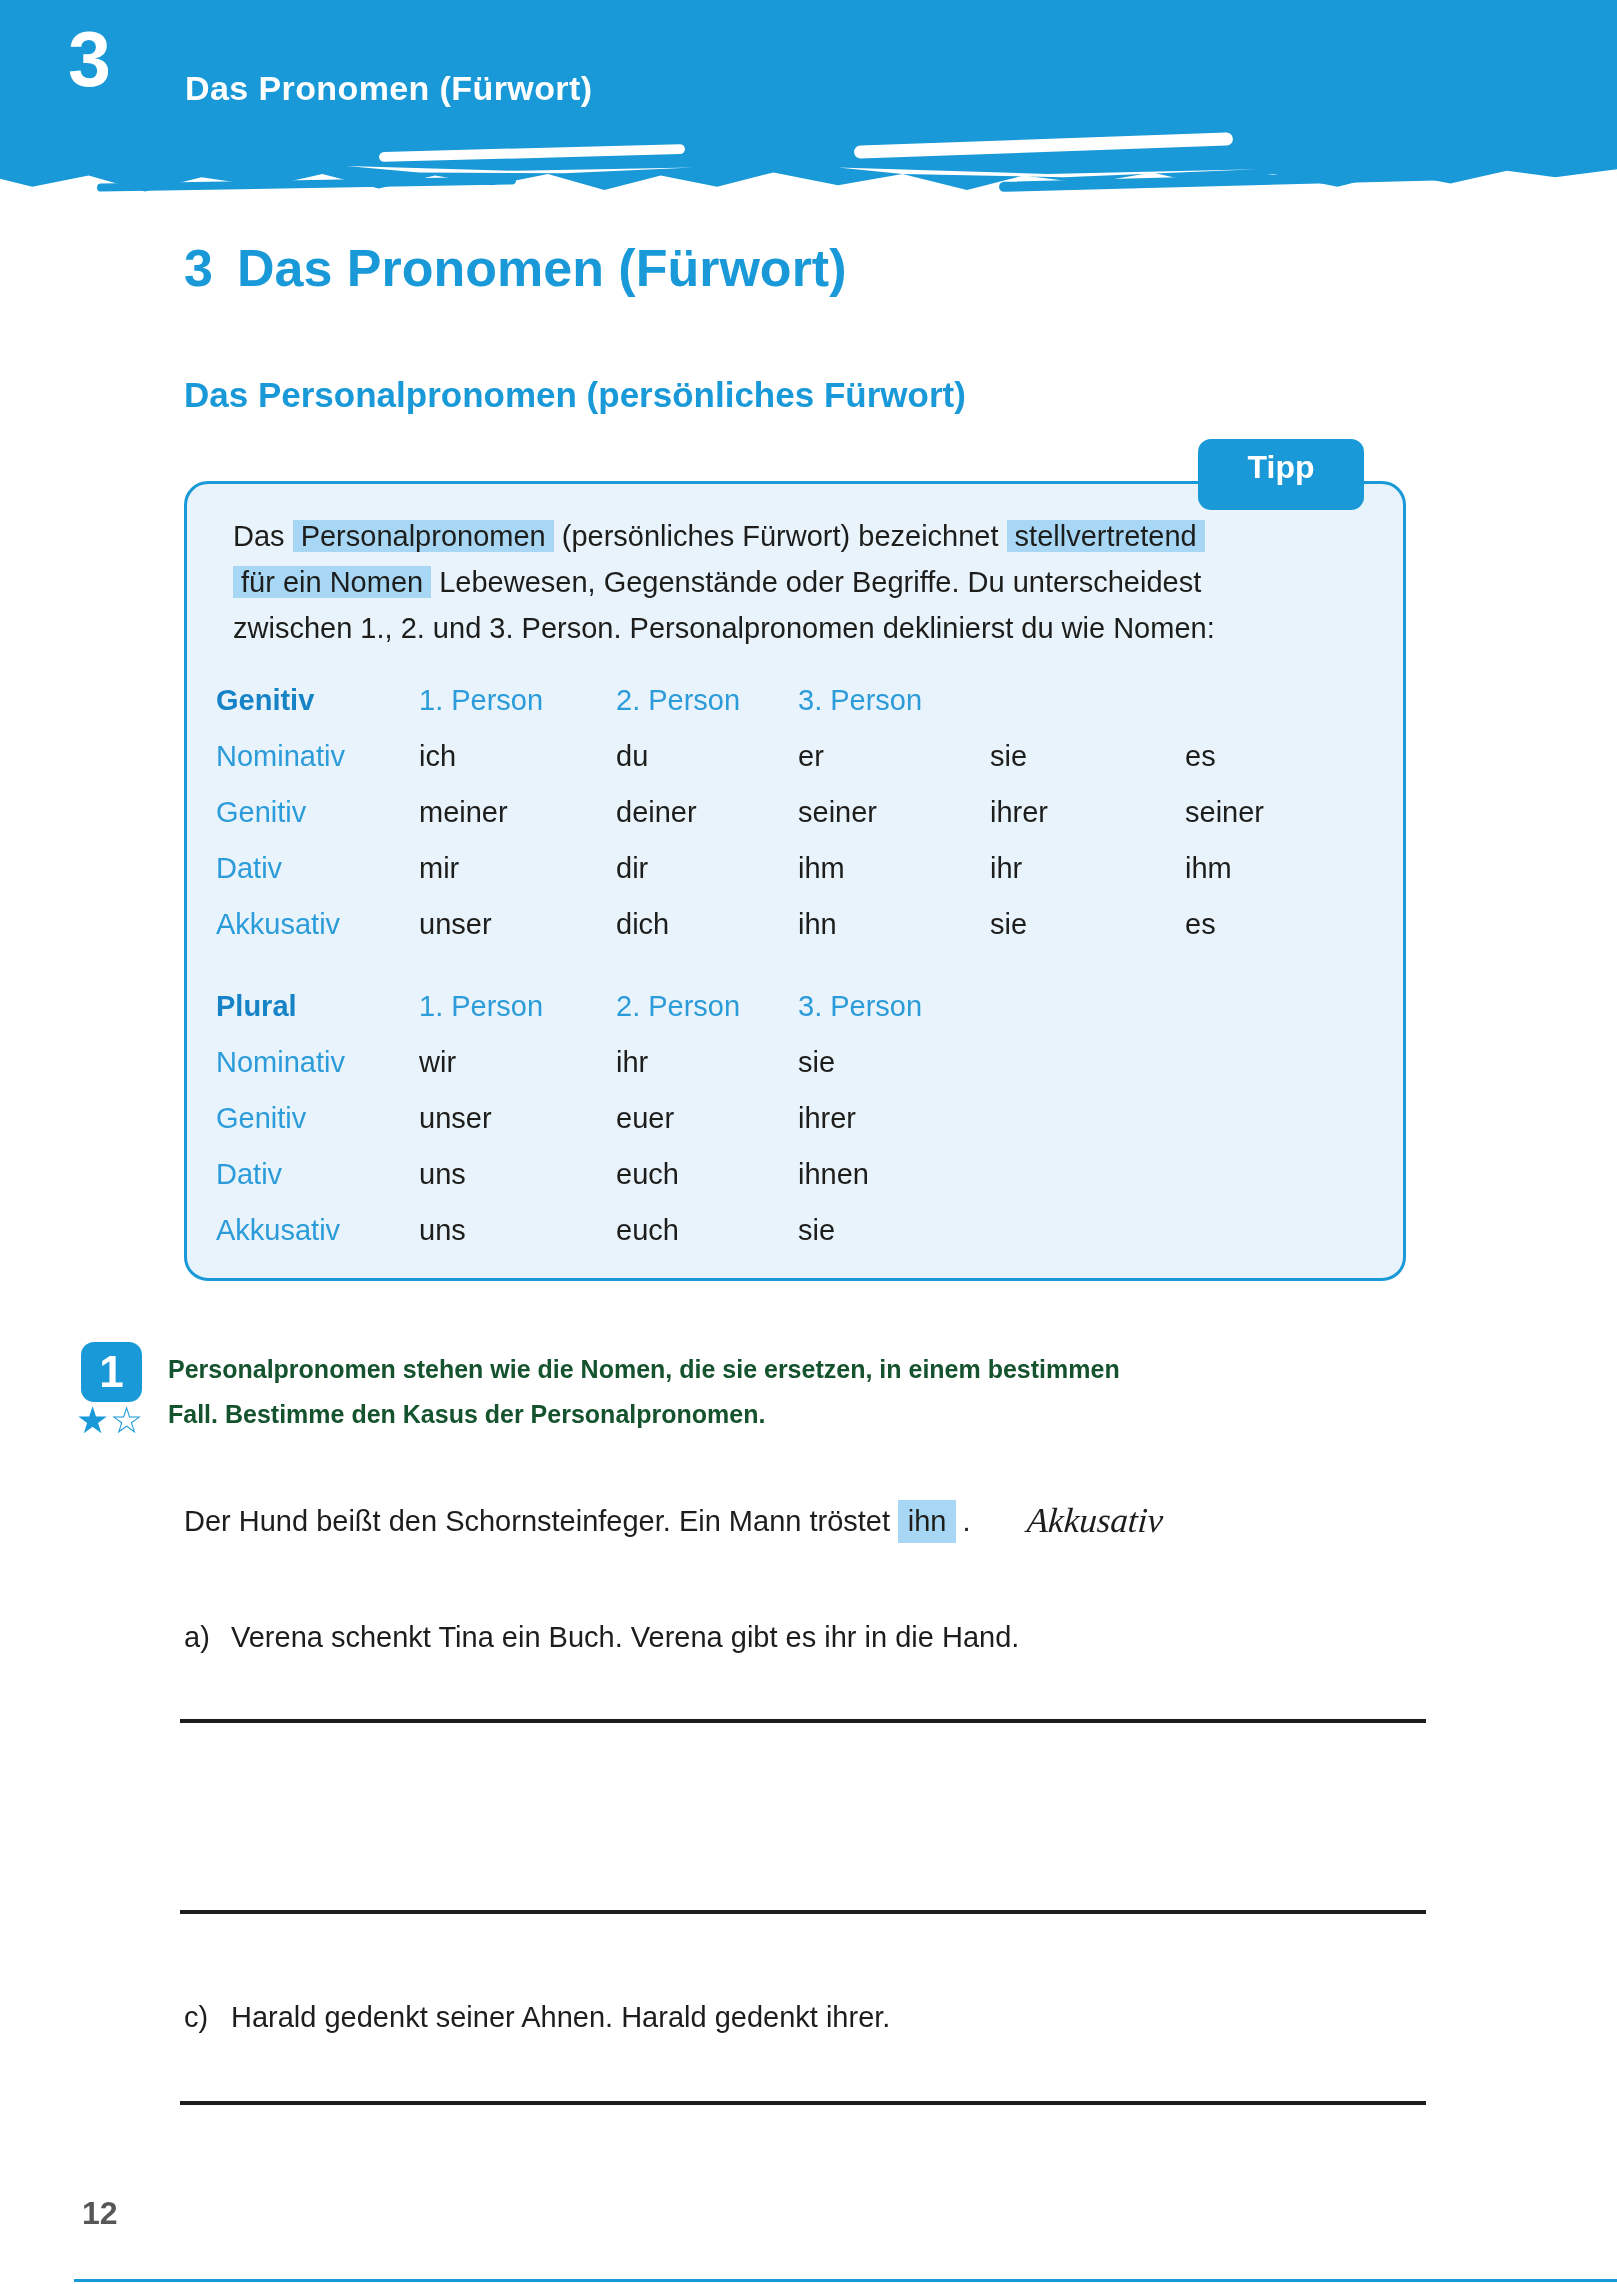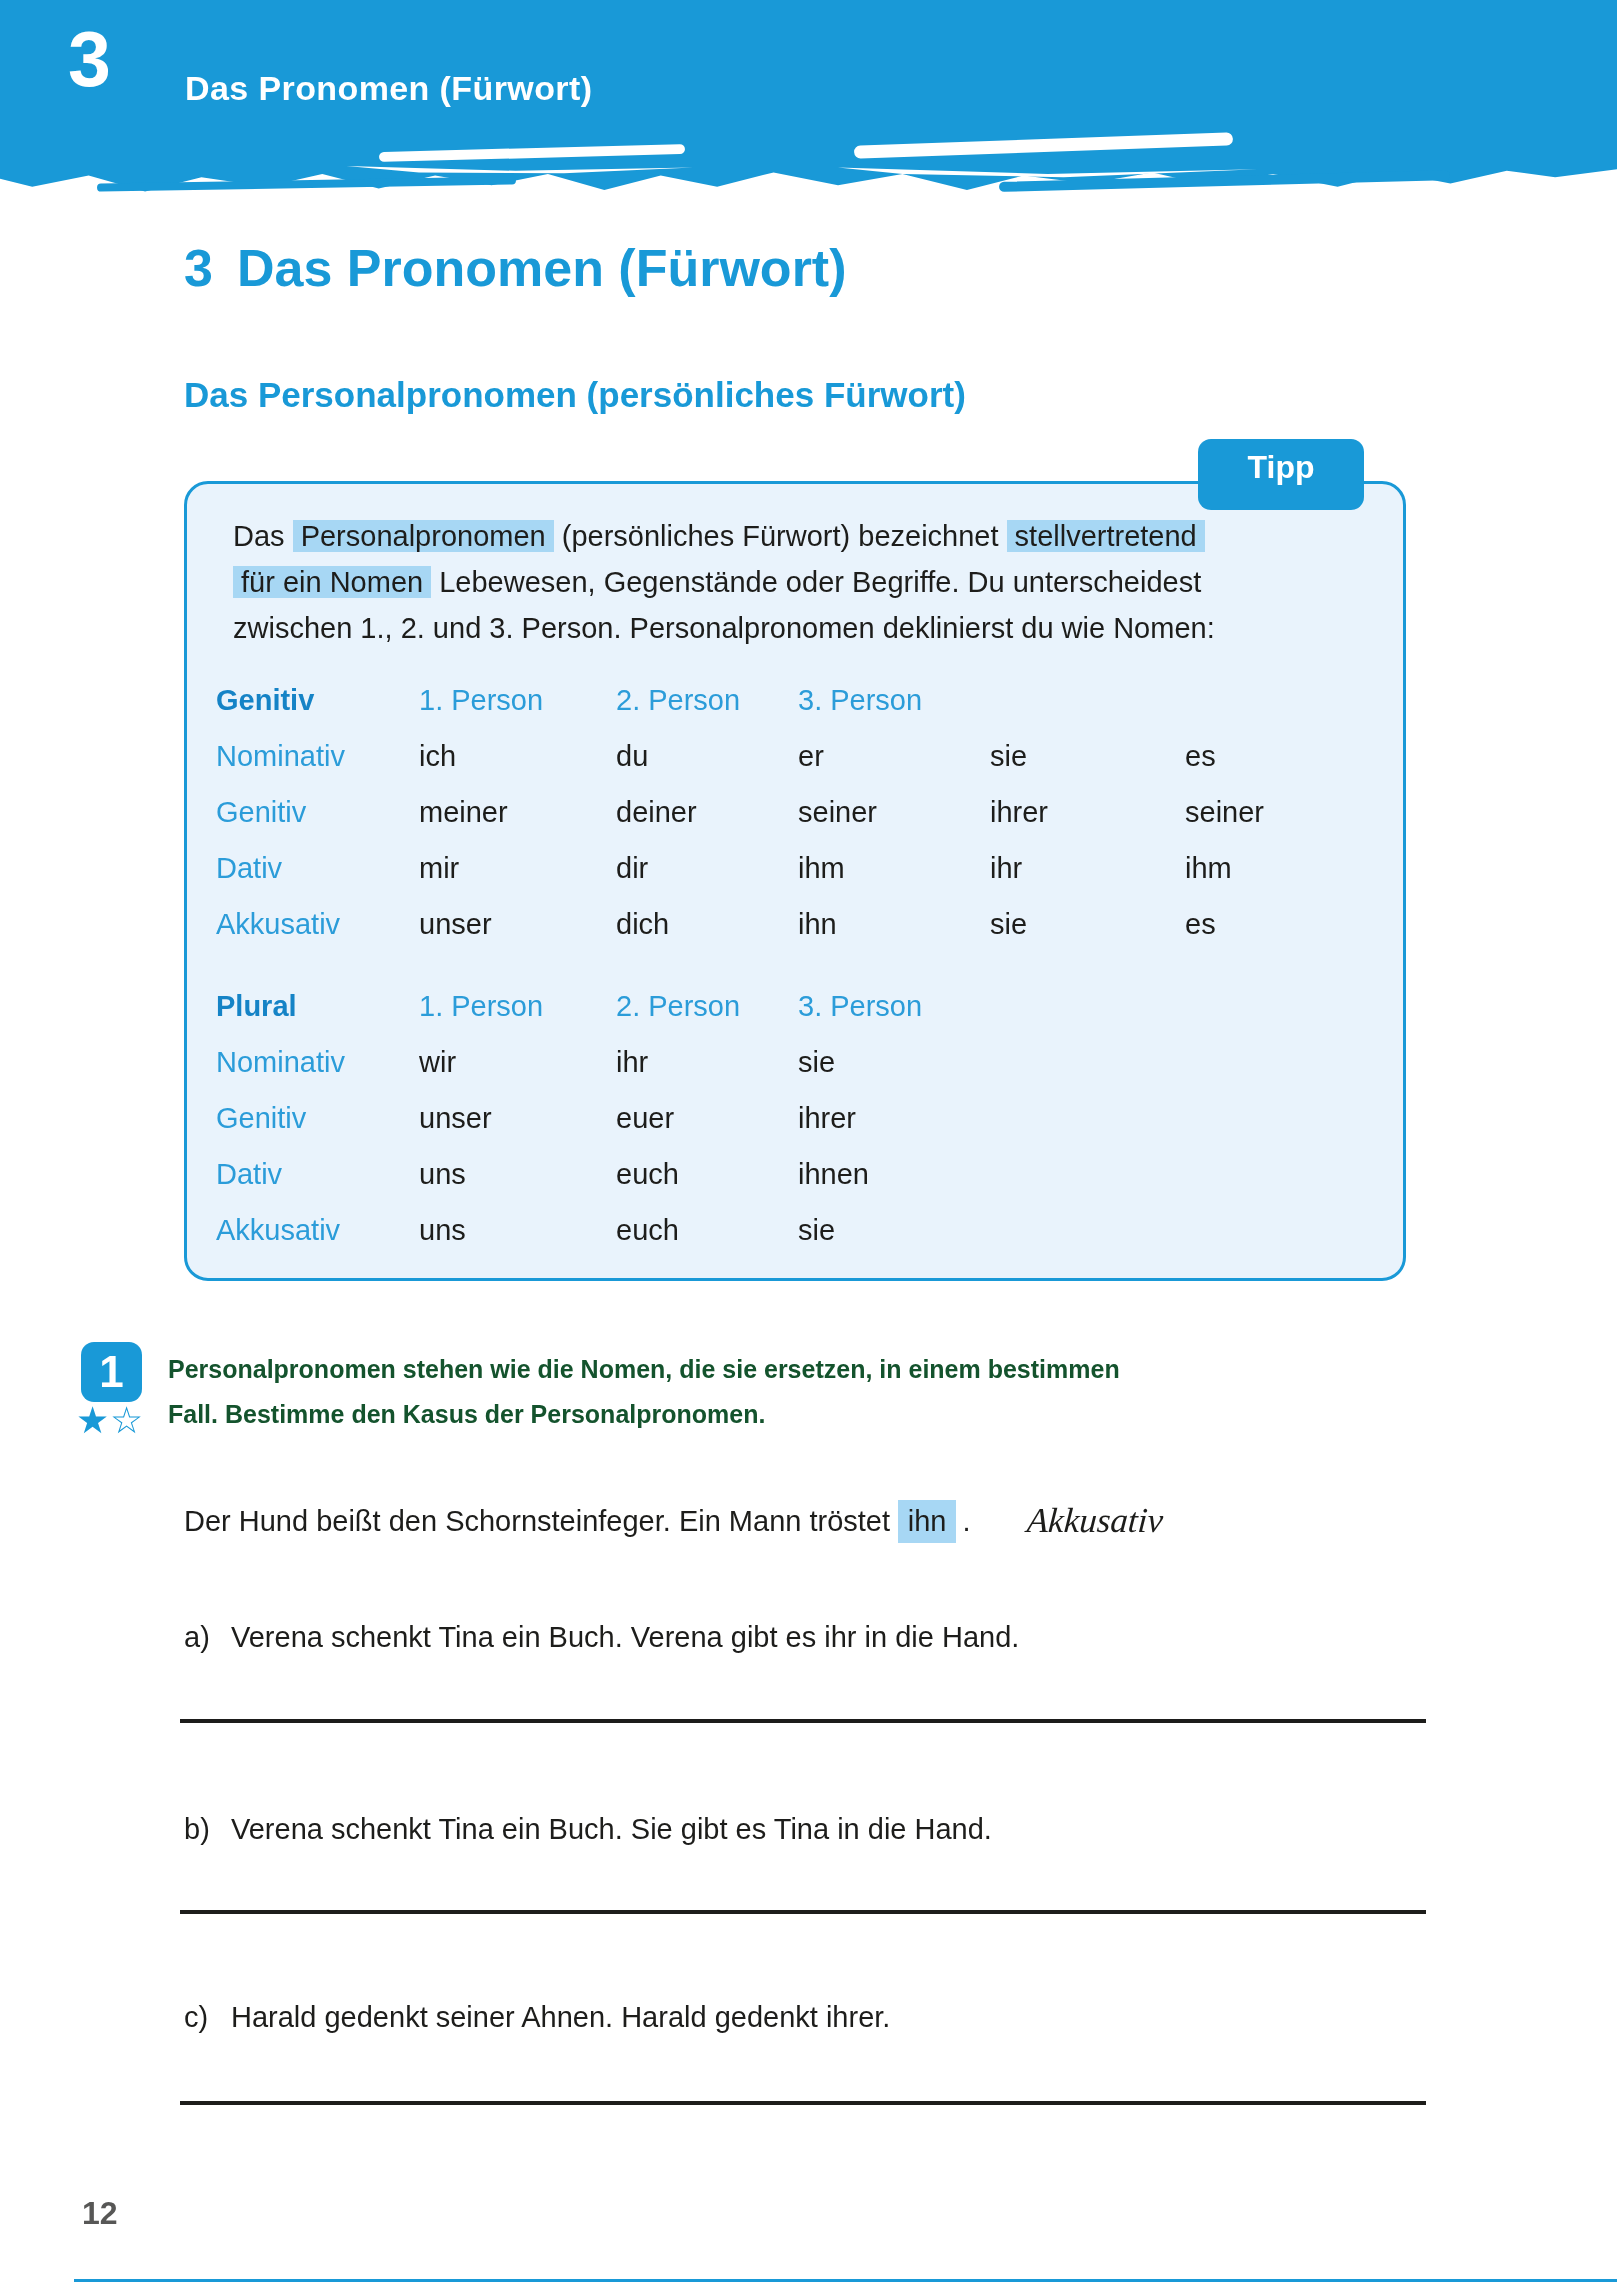--- a/index.html
+++ b/index.html
@@ -215,23 +215,20 @@
     <span class="hl-word">ihn</span>
     <span class="punct">.</span>
     <span class="handwritten">Akkusativ</span>
   </div>
 
   <div class="ex-item item-a">
     <span class="letter">a)</span><span>Verena schenkt Tina ein Buch. Verena gibt es ihr in die Hand.</span>
   </div>
   <div class="answer-line line-a"></div>
 
-  <div class="ex-item item-b">
-    <span class="letter">b)</span><span>Verena schenkt Tina ein Buch. Sie gibt es Tina in die Hand.</span>
-  </div>
   <div class="answer-line line-b"></div>
 
   <div class="ex-item item-c">
     <span class="letter">c)</span><span>Harald gedenkt seiner Ahnen. Harald gedenkt ihrer.</span>
   </div>
   <div class="answer-line line-c"></div>
 
   <div class="page-number">12</div>
   <div class="footer-rule"></div>
 

